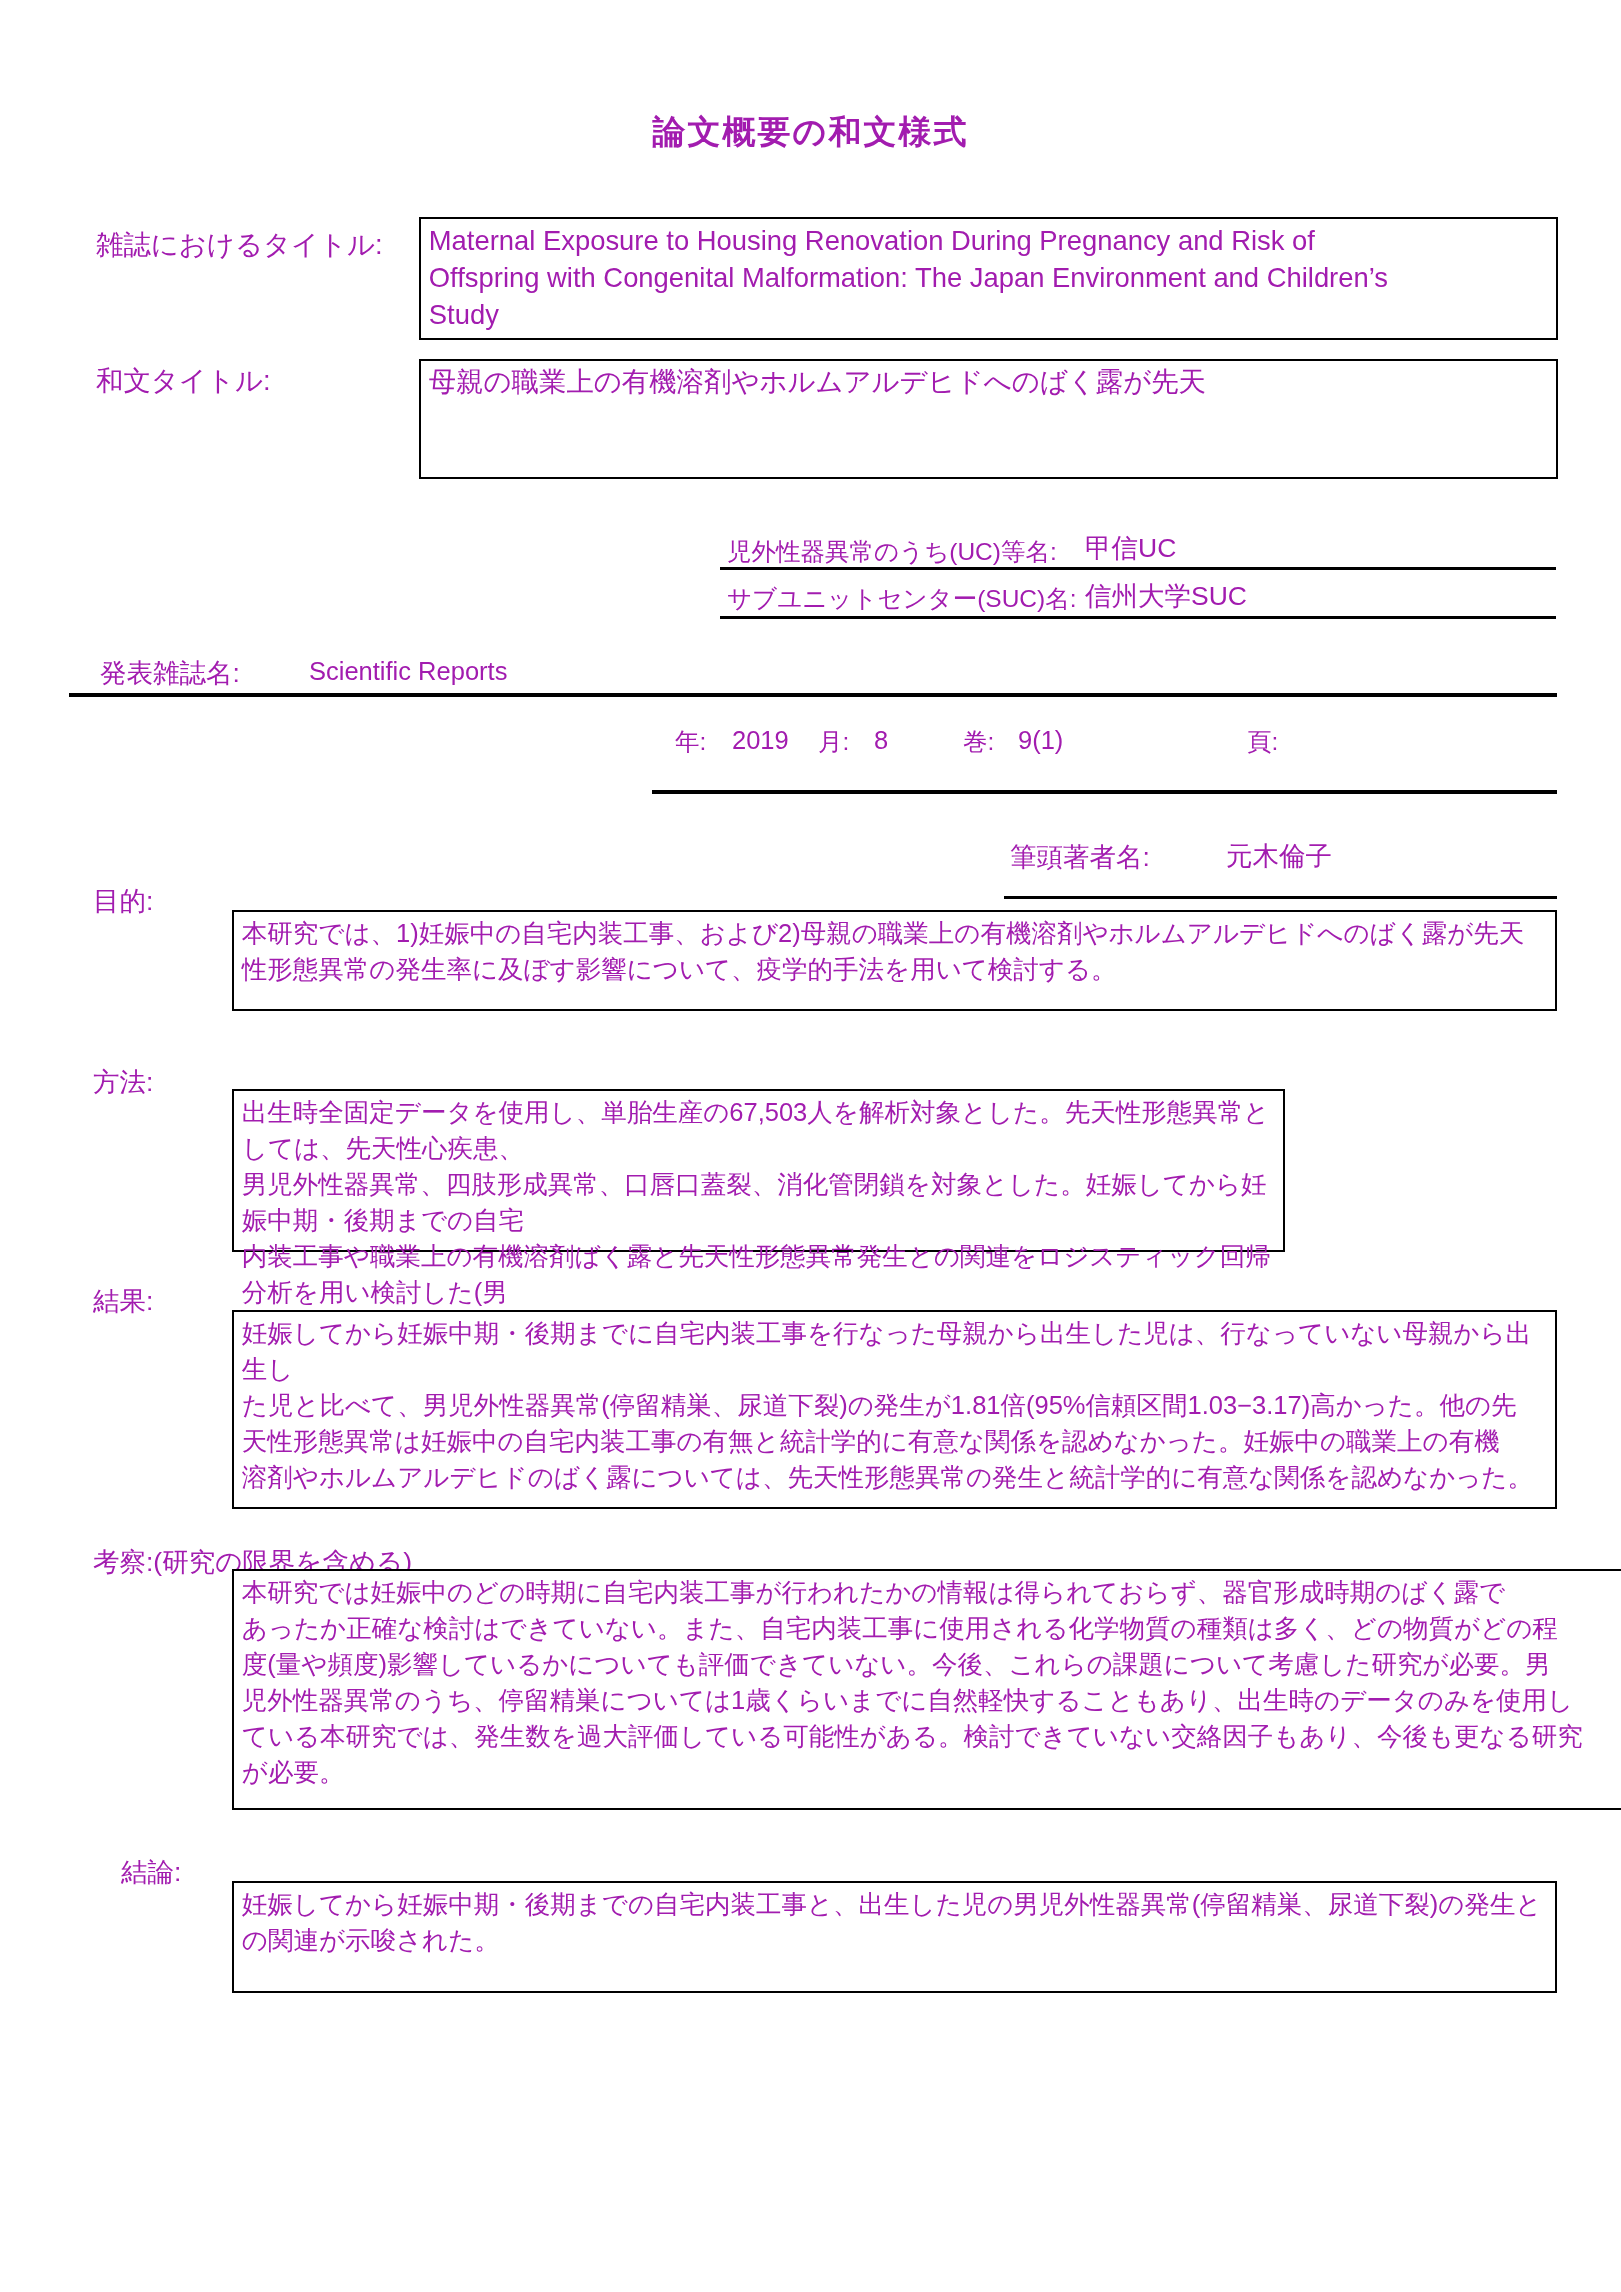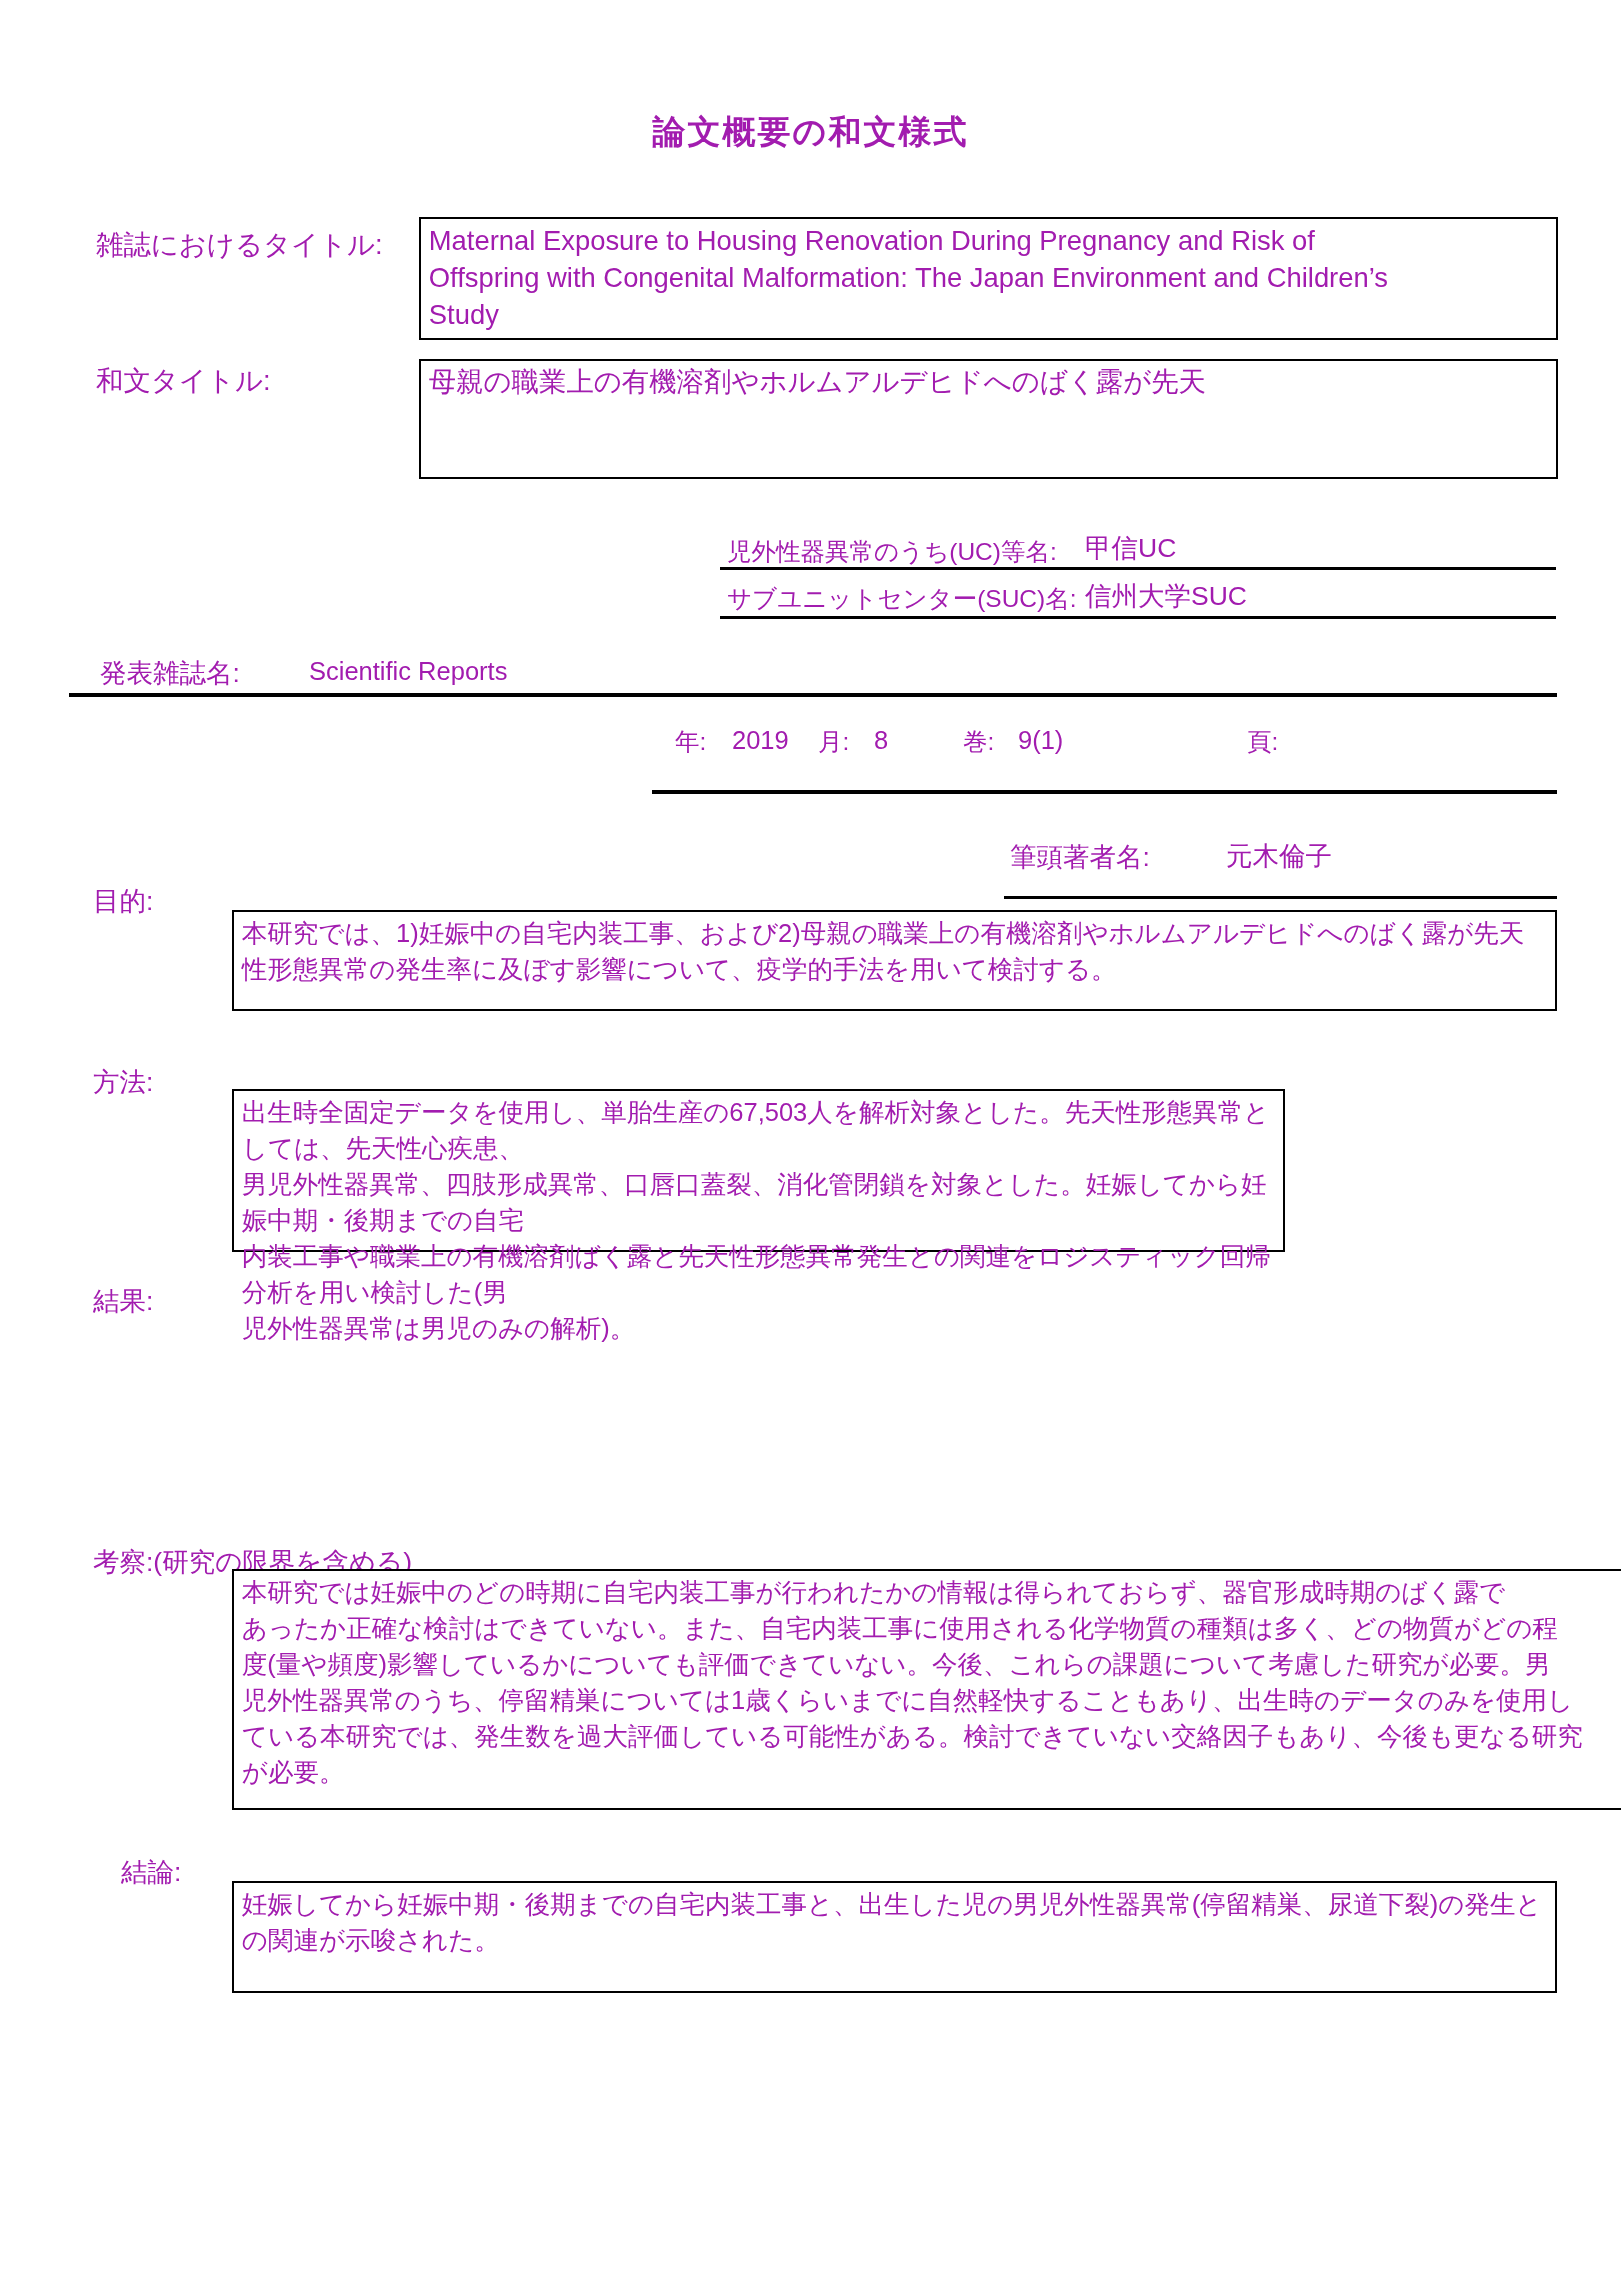--- a/index.html
+++ b/index.html
@@ -118,20 +118,26 @@
 
   <div class="lbl" style="left:93px; top:1064px;">方法:</div>
   <div class="box" style="left:232px; top:1089px; width:1053px; height:163px;">
     <div class="jp-text">出生時全固定データを使用し、単胎生産の67,503人を解析対象とした。先天性形態異常としては、先天性心疾患、
 男児外性器異常、四肢形成異常、口唇口蓋裂、消化管閉鎖を対象とした。妊娠してから妊娠中期・後期までの自宅
 内装工事や職業上の有機溶剤ばく露と先天性形態異常発生との関連をロジスティック回帰分析を用い検討した(男
 児外性器異常は男児のみの解析)。</div>
   </div>
 
   <div class="lbl" style="left:93px; top:1283px;">結果:</div>
+  <div class="box" style="left:232px; top:1310px; width:1325px; height:199px;">
+    <div class="jp-text">妊娠してから妊娠中期・後期までに自宅内装工事を行なった母親から出生した児は、行なっていない母親から出生し
+た児と比べて、男児外性器異常(停留精巣、尿道下裂)の発生が1.81倍(95%信頼区間1.03−3.17)高かった。他の先
+天性形態異常は妊娠中の自宅内装工事の有無と統計学的に有意な関係を認めなかった。妊娠中の職業上の有機
+溶剤やホルムアルデヒドのばく露については、先天性形態異常の発生と統計学的に有意な関係を認めなかった。</div>
+  </div>
 
   <div class="lbl" style="left:93px; top:1544px;">考察:(研究の限界を含める)</div>
   <div class="box" style="left:232px; top:1569px; width:1456px; height:241px;">
     <div class="jp-text">本研究では妊娠中のどの時期に自宅内装工事が行われたかの情報は得られておらず、器官形成時期のばく露で
 あったか正確な検討はできていない。また、自宅内装工事に使用される化学物質の種類は多く、どの物質がどの程
 度(量や頻度)影響しているかについても評価できていない。今後、これらの課題について考慮した研究が必要。男
 児外性器異常のうち、停留精巣については1歳くらいまでに自然軽快することもあり、出生時のデータのみを使用し
 ている本研究では、発生数を過大評価している可能性がある。検討できていない交絡因子もあり、今後も更なる研究
 が必要。</div>
   </div>

